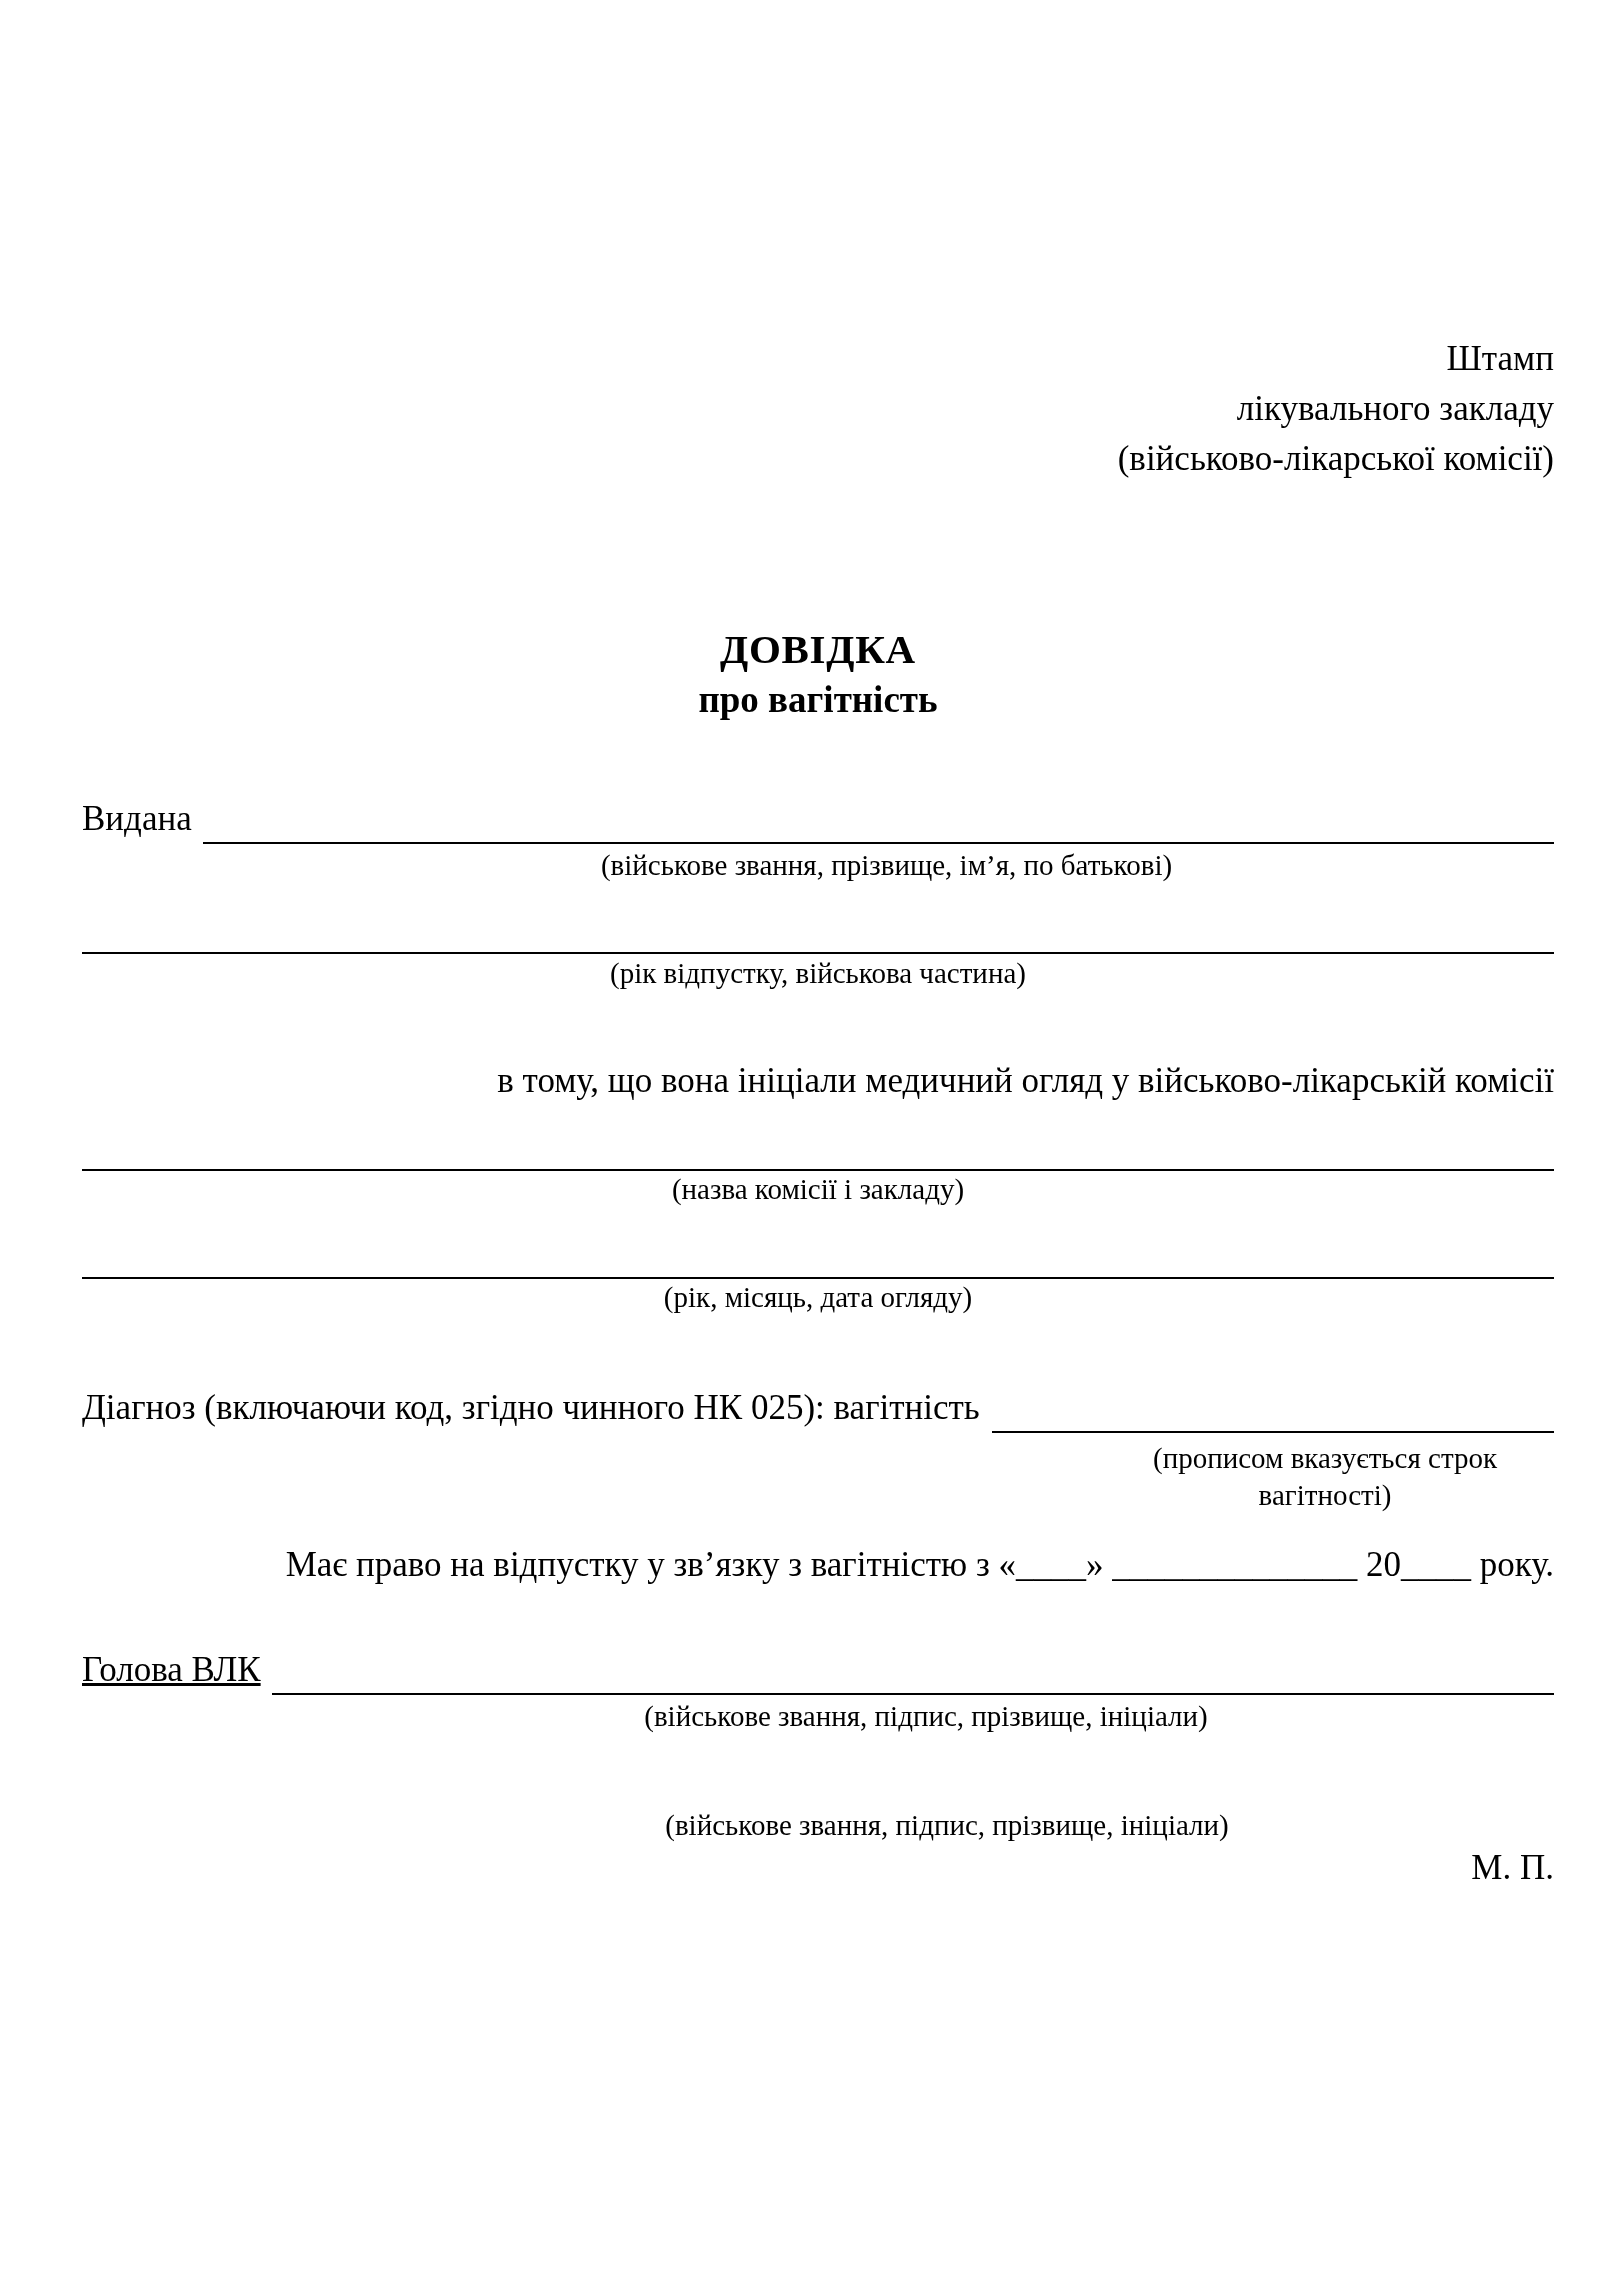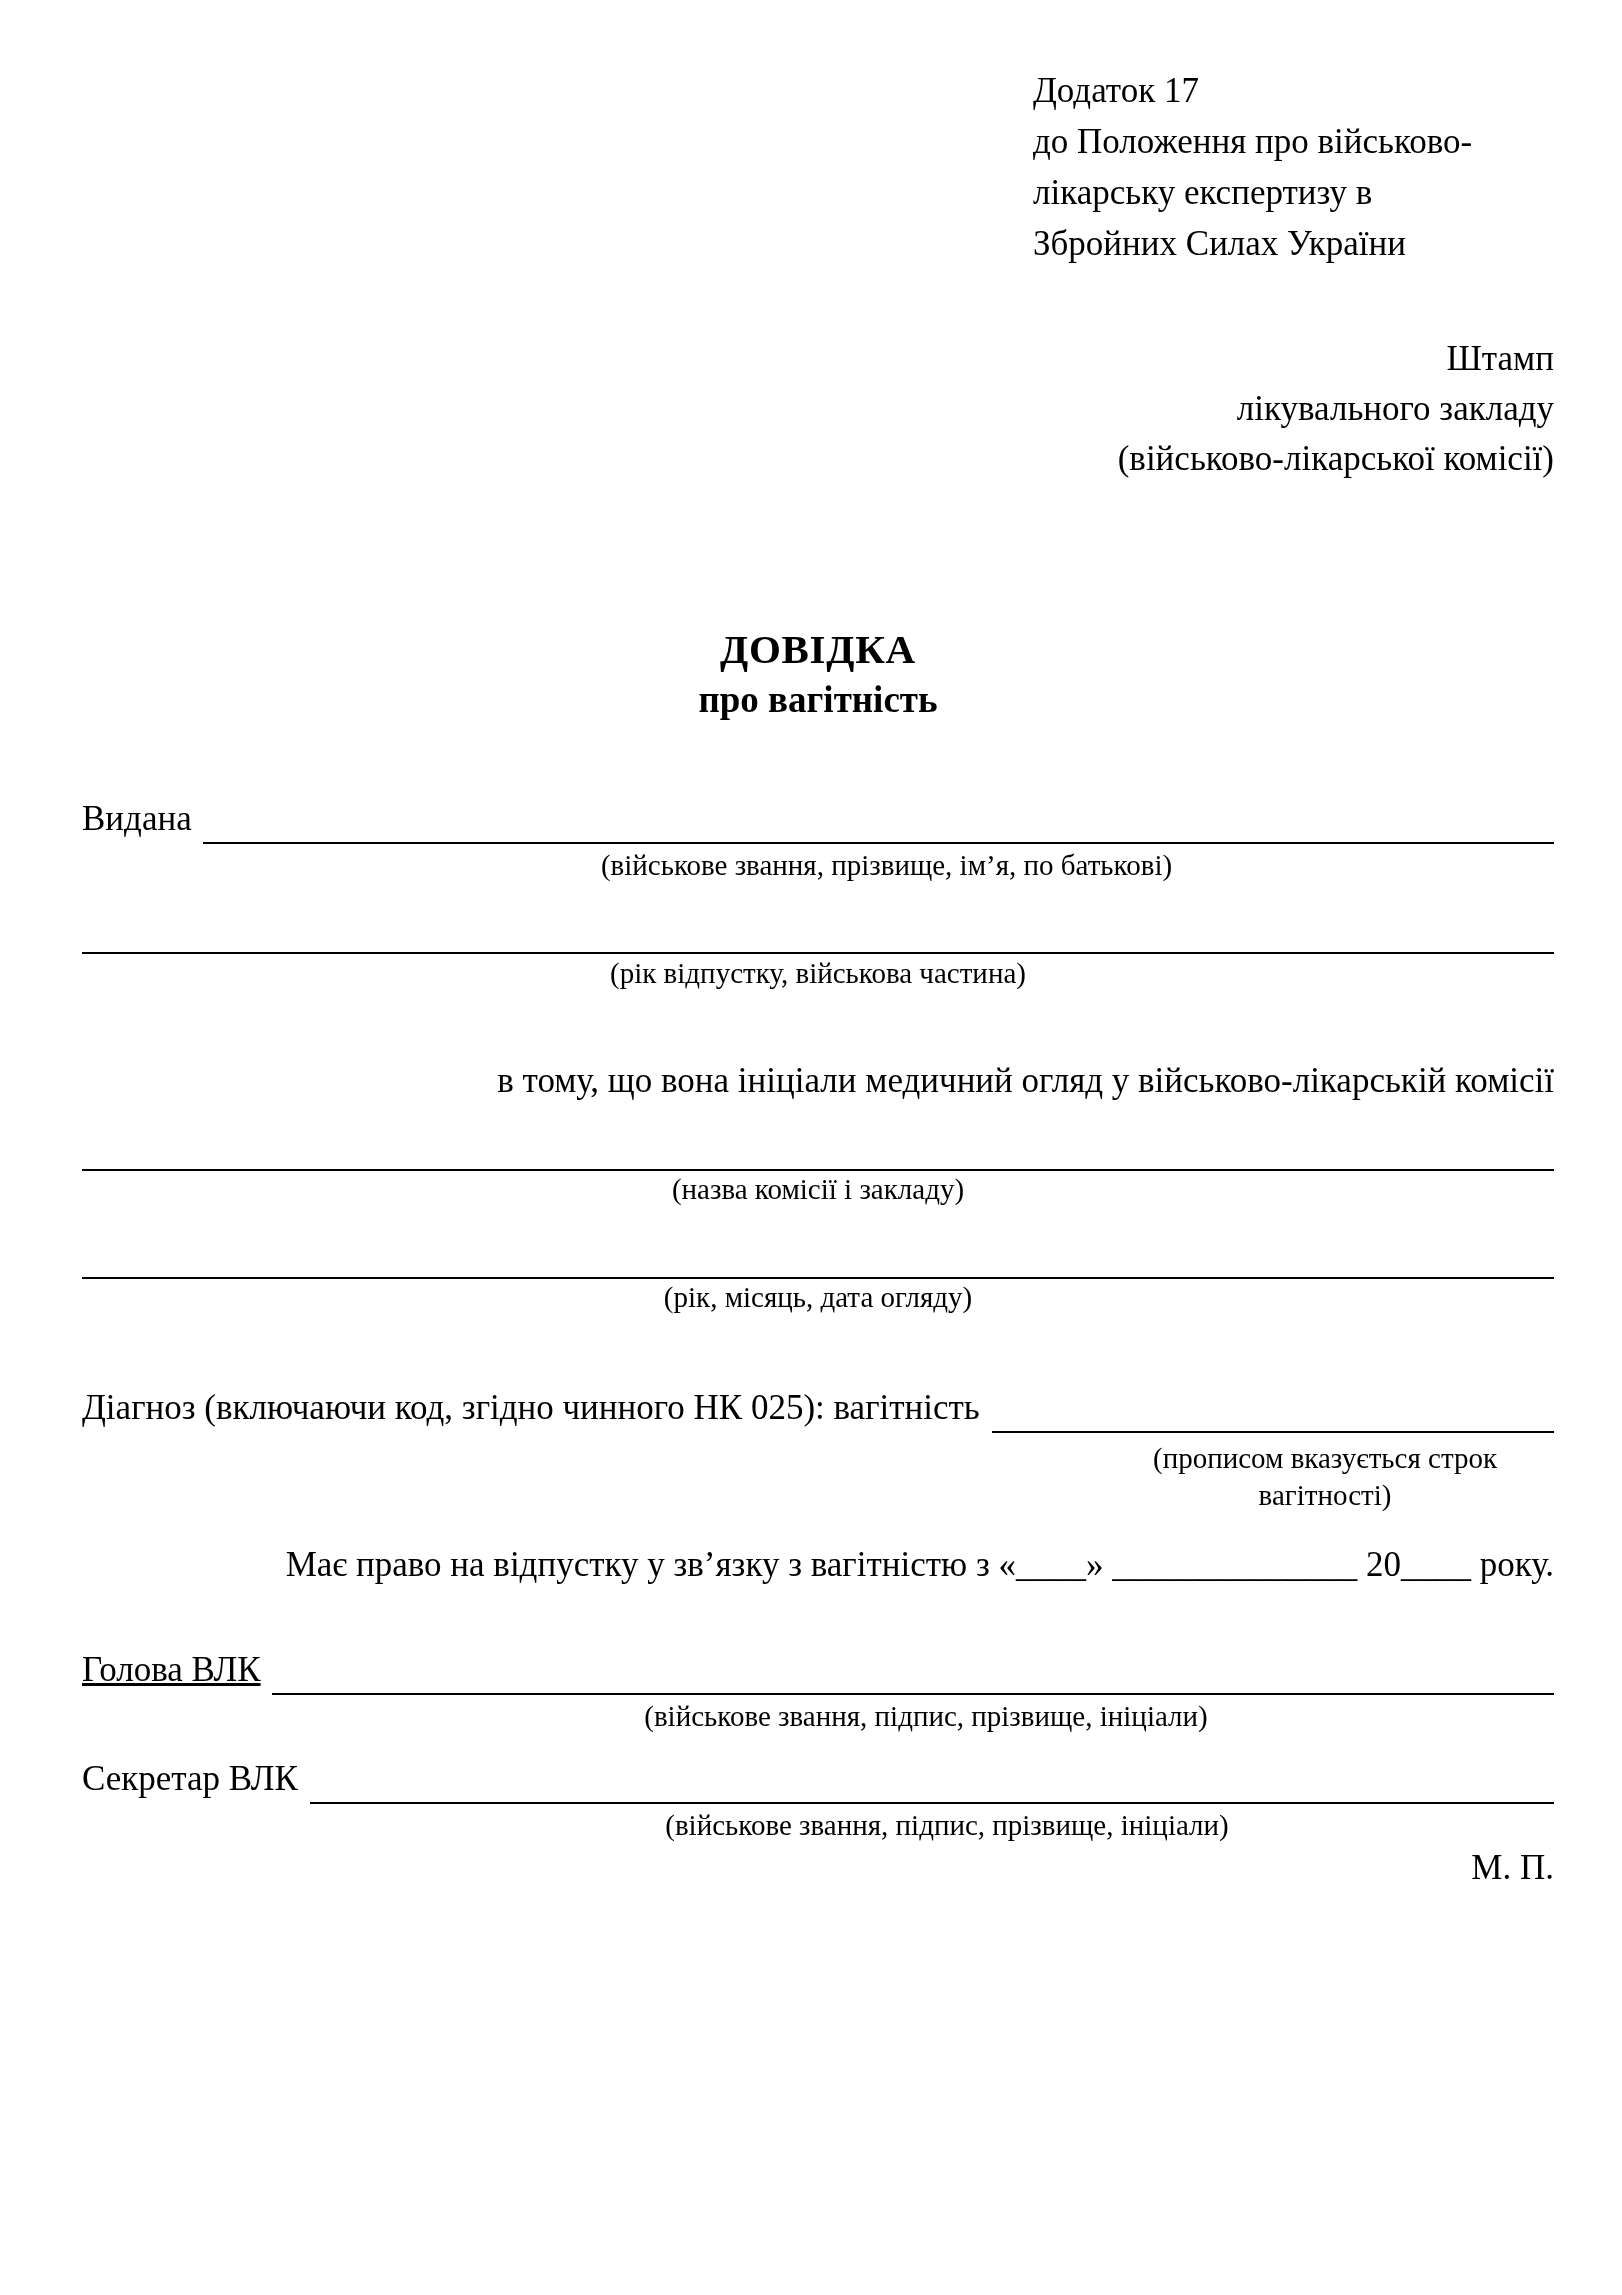--- a/index.html
+++ b/index.html
@@ -96,24 +96,20 @@
   .c-chairman    { top: 1698px; }
   .r-secretary   { top: 1753px; }
   .c-secretary   { top: 1807px; }
   .t-seal        { top: 1842px; }
 </style>
 </head>
 <body>
 
 <div class="page">
 
-  <div class="abs appendix-note preline">Додаток 17
-до Положення про військово-
-лікарську експертизу в
-Збройних Силах України</div>
 
   <div class="abs content stamp-note preline">Штамп
 лікувального закладу
 (військово-лікарської комісії)</div>
 
   <div class="abs content title-block">
     <div class="title-main">ДОВІДКА</div>
     <div class="title-sub">про вагітність</div>
   </div>
 
@@ -141,22 +137,18 @@
   <div class="abs caption cap-diagnosis c-diagnosis">(прописом вказується строк вагітності)</div>
 
   <div class="abs content plain-line t-leave">Має право на відпустку у зв’язку з вагітністю з «____» ______________ 20____ року.</div>
 
   <div class="abs content frow r-chairman">
     <span class="flabel">Голова ВЛК</span>
     <span class="fline"></span>
   </div>
   <div class="abs content caption cap-chairman c-chairman">(військове звання, підпис, прізвище, ініціали)</div>
 
-  <div class="abs content frow r-secretary">
-    <span class="flabel">Секретар ВЛК</span>
-    <span class="fline"></span>
-  </div>
   <div class="abs content caption cap-secretary c-secretary">(військове звання, підпис, прізвище, ініціали)</div>
 
   <div class="abs content plain-line t-seal">М. П.</div>
 
 </div>
 
 
 </body></html>

